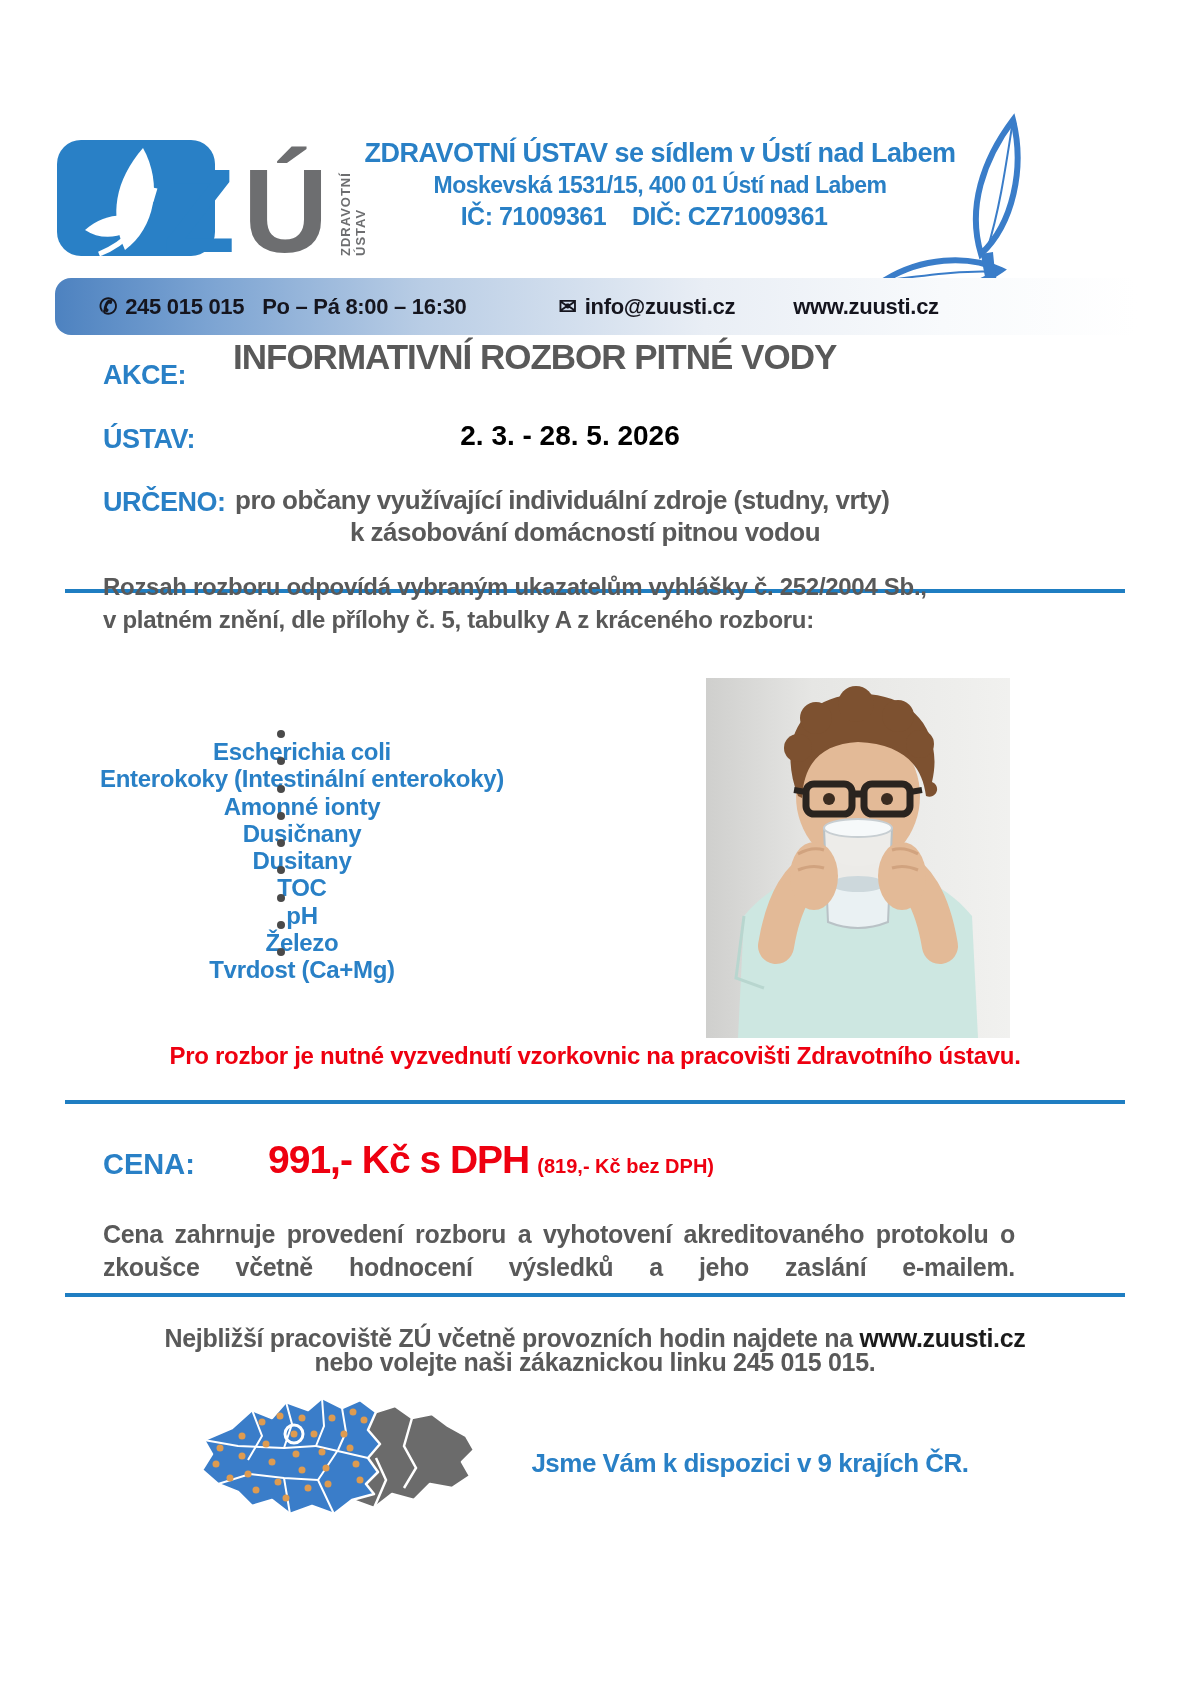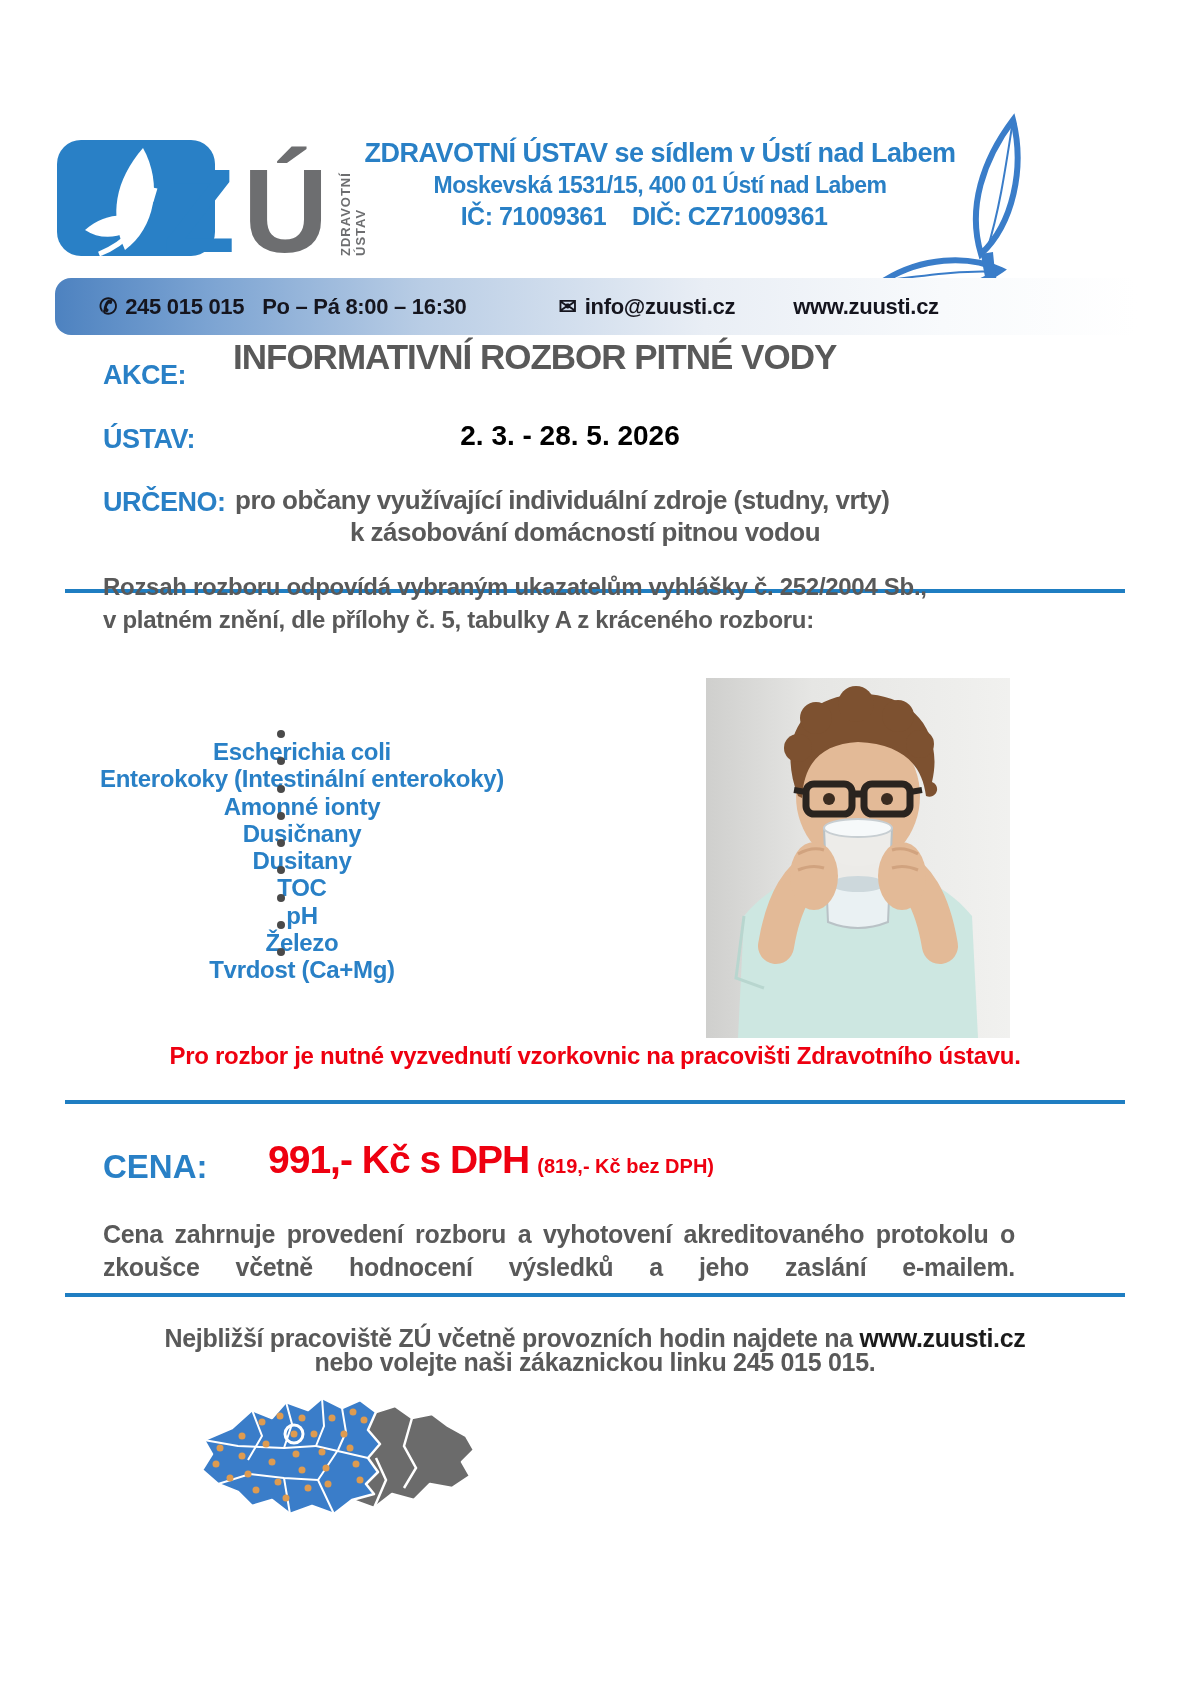--- a/index.html
+++ b/index.html
@@ -30,21 +30,21 @@
   .intro{left:103px;top:570px;width:900px;font-size:24px;font-weight:bold;color:#595959;letter-spacing:-0.3px;line-height:33px;}
 
   
   .blist{left:100px;top:730px;margin:0;padding:0;list-style:none;}
   .blist li{display:flex;align-items:center;height:27.3px;flex-direction:column;}
   .bdot{width:8px;height:8px;border-radius:50%;background:#4a4a4a;margin-right:41px;flex:0 0 auto;}
   .blabel{font-size:24px;font-weight:bold;color:#2980C6;letter-spacing:-0.3px;white-space:nowrap;}
 
   .note{left:60px;top:1042px;width:1070px;text-align:center;font-size:24px;font-weight:bold;color:#EE0010;letter-spacing:-0.3px;}
 
-  .cena-lbl{left:103px;top:1148px;font-size:33px;font-weight:bold;color:#2980C6;}
+  .cena-lbl{left:103px;top:1148px;font-size:29px;font-weight:bold;color:#2980C6;}
   .cena-val{left:268px;top:1138px;font-size:39px;font-weight:bold;color:#EE0010;letter-spacing:-1px;white-space:nowrap;}
   .cena-note{font-size:20px;letter-spacing:0;margin-left:8px;}
 
   .desc{left:103px;top:1218px;width:912px;font-size:25px;font-weight:bold;color:#595959;letter-spacing:-0.3px;line-height:33px;text-align:justify;}
   .desc::after{content:"";display:inline-block;width:100%;}
 
   .foot1{left:60px;top:1316px;width:1070px;text-align:center;font-size:25px;font-weight:bold;color:#595959;letter-spacing:-0.3px;margin-top:8px;}
   .foot1 .dark{color:#1a1a1a;}
   .foot2{left:60px;top:1348px;width:1070px;text-align:center;font-size:25px;font-weight:bold;color:#595959;letter-spacing:-0.3px;}
   .caption{left:500px;top:1448px;width:500px;text-align:center;font-size:26px;font-weight:bold;color:#2980C6;letter-spacing:-0.5px;}
@@ -261,14 +261,15 @@
           <circle cx="154" cy="46" r="3.5"></circle>
         <circle cx="160" cy="60" r="3.5"></circle>
           <circle cx="166" cy="76" r="3.5"></circle>
           <circle cx="170" cy="92" r="3.5"></circle>
         <circle cx="174" cy="32" r="3.5"></circle>
           <circle cx="163" cy="24" r="3.5"></circle>
       </g>
     </svg>
   </div>
 
+  <div class="abs caption">Jsme Vám k dispozici v 9 krajích ČR.</div>
 
 </div>
 
 </body></html>

